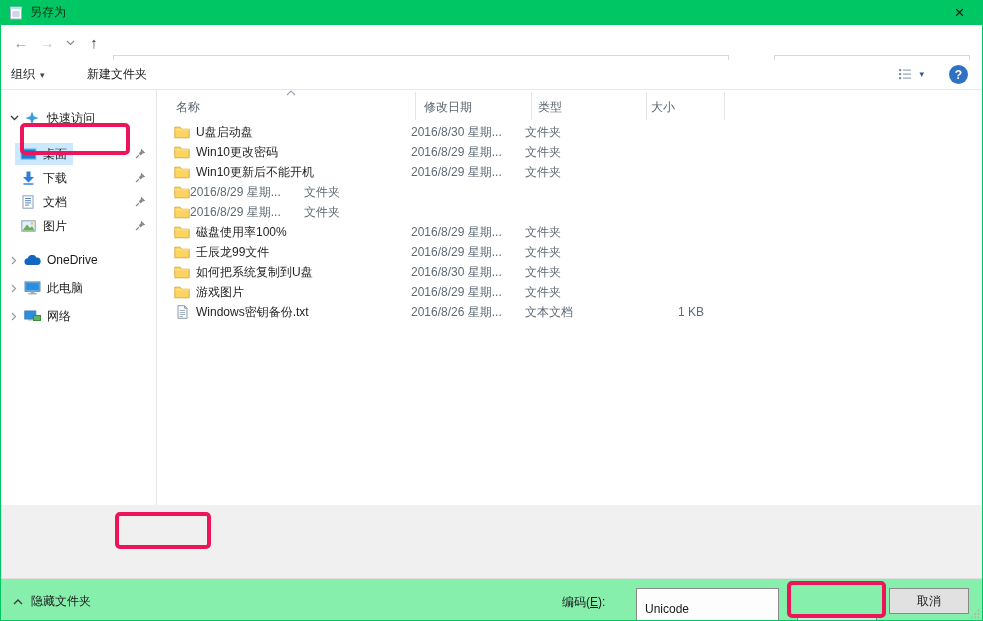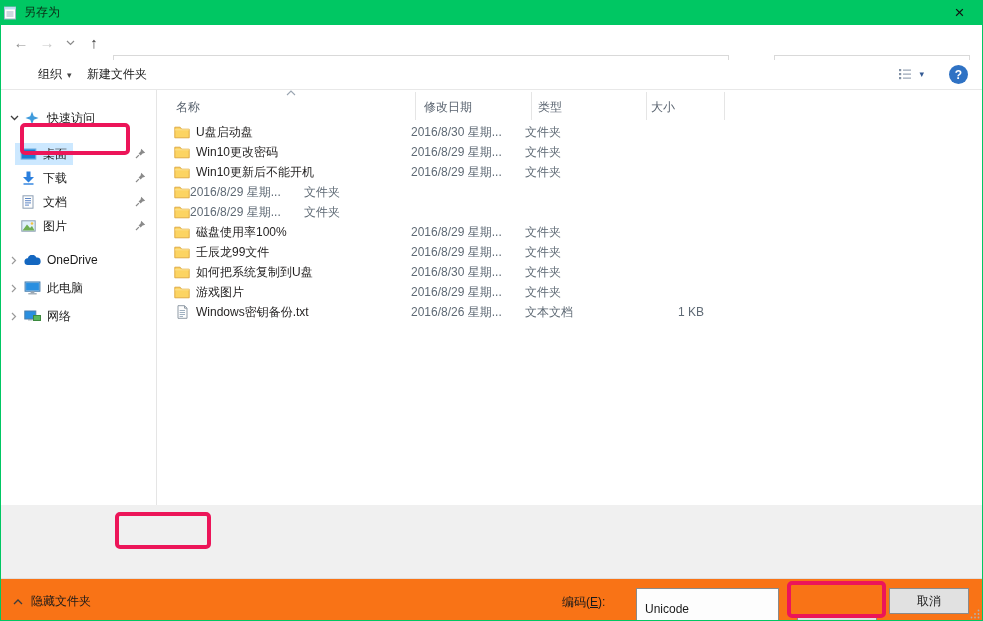--- a/index.html
+++ b/index.html
@@ -1,20 +1,20 @@
 <!DOCTYPE html>
 <html><head>
 <meta charset="utf-8">
 <style>
   * { margin:0; padding:0; box-sizing:border-box; }
   html,body { width:983px; height:621px; background:#fff; font-family:"Liberation Sans","DejaVu Sans",sans-serif; font-size:12px; color:#1a1a1a; }
   #window { position:relative; width:983px; height:621px; background:#fff; border-left:1px solid #00c763; border-right:1px solid #00c763; border-bottom:1px solid #00c763; overflow:hidden; }
 
   
-  .titlebar { position:absolute; top:0; left:0; width:100%; height:25px; background:#00c763; display:flex; align-items:center; padding-left:2px; }
+  .titlebar { position:absolute; top:0; left:0; width:100%; height:25px; background:#00c763; display:flex; align-items:center; padding-left:8px; }
   .titlebar .title { margin-left:7px; color:#0b2e17; }
   .close-btn { position:absolute; right:0; top:0; width:45px; height:25px; display:flex; align-items:center; justify-content:center; font-size:17px; color:#111; cursor:pointer; }
 
   
   .navbar { position:absolute; top:25px; left:0; width:100%; height:35px; background:#fff; }
   .nav-ico { position:absolute; top:0; height:35px; display:flex; align-items:center; justify-content:center; font-size:15px; }
   .back    { left:6px;  width:28px; color:#8d8d8d; }
   .fwd     { left:34px; width:24px; color:#c9c9c9; }
   .navchev { left:60px; width:18px; }
   .up      { left:80px; width:26px; color:#3f3f3f; }
@@ -22,21 +22,21 @@
   .crumb-sep { color:#5f5f5f; margin:0 7px; font-size:12px; }
   .crumb { color:#1a1a1a; cursor:pointer; }
   .addr-chev { position:absolute; left:731px; top:30px; width:18px; height:26px; display:flex; align-items:center; justify-content:center; }
   .refresh { position:absolute; left:750px; top:30px; width:20px; height:26px; display:flex; align-items:center; justify-content:center; }
   .searchbox { position:absolute; left:773px; top:30px; width:196px; height:26px; border:1px solid #d9d9d9; display:flex; align-items:center; padding:0 8px; color:#444; }
   .searchbox .stext { flex:1; }
 
   
   .toolbar { position:absolute; top:60px; left:0; width:100%; height:30px; background:#fff; border-bottom:1px solid #e8e8e8; }
   .tbtn { position:absolute; top:0; height:29px; display:flex; align-items:center; color:#1a1a1a; cursor:pointer; }
-  .organize { left:37px; } .organize .caret { font-size:9px; color:#444; margin-left:5px; }
+  .organize { left:10px; } .organize .caret { font-size:9px; color:#444; margin-left:5px; }
   .newfolder { left:86px; }
   .viewbtn { position:absolute; right:58px; top:6px; display:flex; align-items:center; cursor:pointer; }
   .viewbtn .caret { font-size:9px; color:#345a94; margin-left:6px; }
   .helpbtn { position:absolute; right:14px; top:5px; width:19px; height:19px; border-radius:50%; background:#2f72c4; color:#fff; font-weight:bold; font-size:12px; display:flex; align-items:center; justify-content:center; cursor:pointer; }
 
   
   .sidebar { position:absolute; top:90px; left:0; width:156px; height:415px; border-right:1px solid #e5e5e5; background:#fff; }
   .tree-row { position:relative; height:24px; display:flex; align-items:center; cursor:pointer; }
   .tree-row .chev { width:14px; margin-left:6px; display:flex; justify-content:center; }
   .tree-row .ticon { width:18px; display:flex; justify-content:center; margin-left:2px; }
@@ -62,21 +62,21 @@
   .frow .fname { margin-left:6px; width:215px; white-space:nowrap; overflow:hidden; color:#211f1f; }
   .frow .fdate { width:114px; color:#5f6a75; }
   .frow .ftype { width:113px; color:#5f6a75; }
   .frow .fsize { width:66px; text-align:right; color:#5f6a75; }
 
   
   .fields { position:absolute; top:505px; left:0; width:100%; height:73px; background:#f0f0f0; }
   .ak { text-decoration:underline; }
 
   
-  .statusbar { position:absolute; top:578px; left:0; width:100%; height:43px; background:#f97316; border-top:1px solid #dfdfdf; }
+  .statusbar { position:absolute; top:578px; left:0; width:100%; height:43px; background:#86efac; border-top:1px solid #dfdfdf; }
   .hidefolders { position:absolute; left:12px; top:14px; display:flex; align-items:center; cursor:pointer; }
   .hidefolders .lbl { margin-left:8px; }
   .enc-label { position:absolute; left:561px; top:15px; }
   .enc-combo { position:absolute; left:635px; top:9px; width:143px; height:41px; background:#fdfdfd; border:1px solid #8a8a8a; display:flex; align-items:center; padding-left:8px; cursor:pointer; }
   .btn { position:absolute; top:9px; height:26px; background:#e1e1e1; border:1px solid #8a8a8a; display:flex; align-items:center; justify-content:center; cursor:pointer; color:#1a1a1a; }
   .save-btn { left:796px; width:80px;margin-top:28px; }
   .cancel-btn { left:888px; width:80px; }
   .grip { position:absolute; right:2px; bottom:2px; }
 
   

